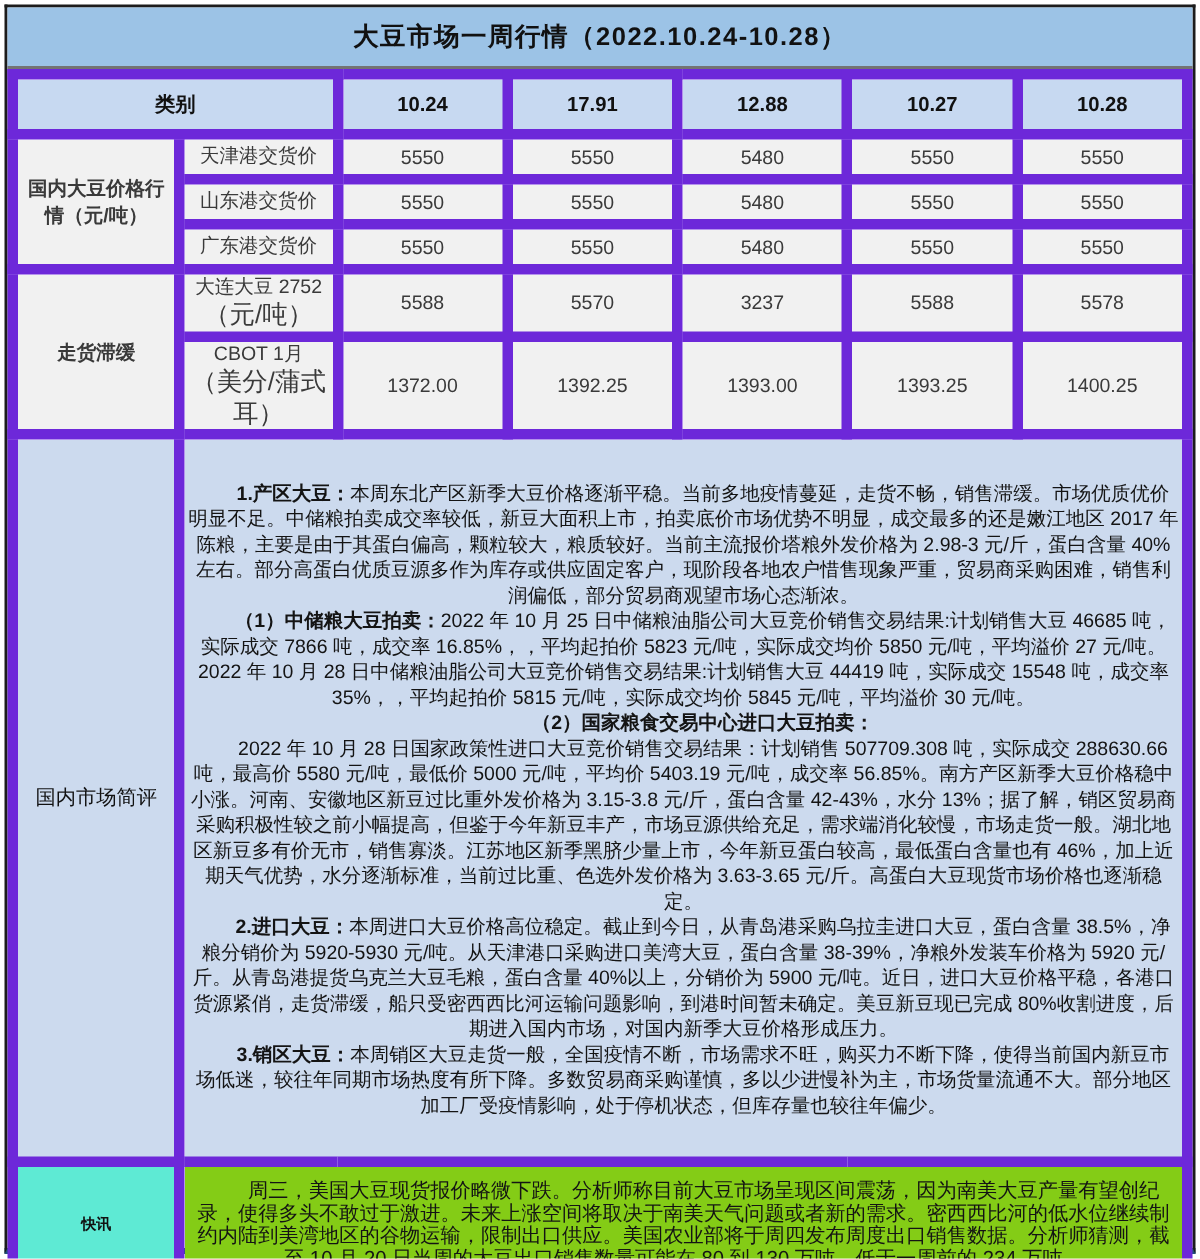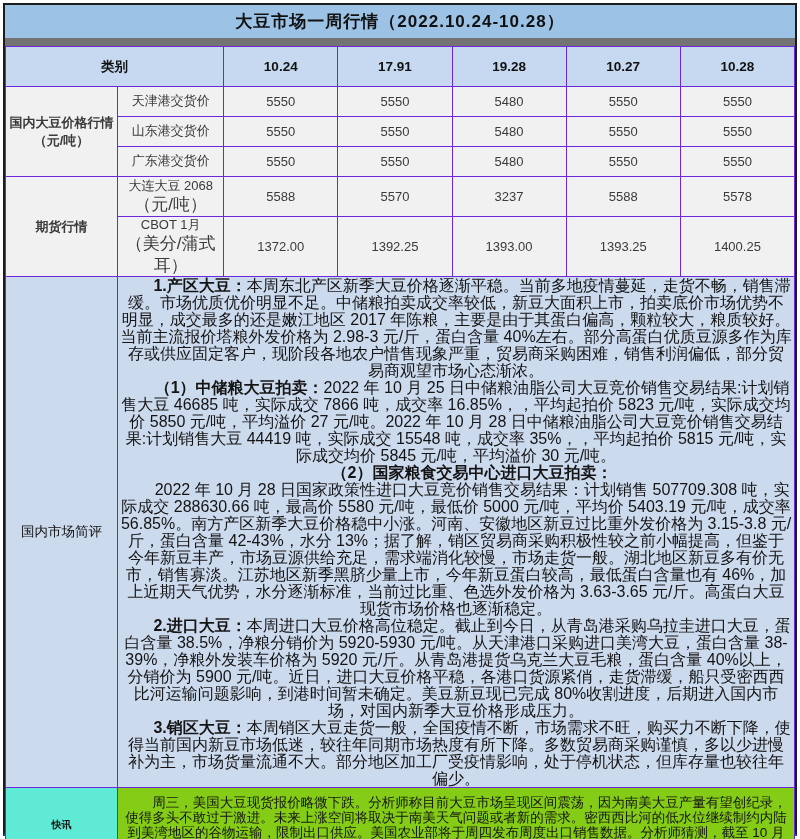--- a/index.html
+++ b/index.html
@@ -14,32 +14,32 @@
     width:794px;height:833px;
     margin:3px auto 0 auto;
     border:2px solid #1c1c1c;
     border-bottom:4px solid #1f4e79;
     background:#fff;
   }
   .title-bar{
     box-sizing:border-box;
     height:41px;
     background:#9cc3e6;
-    border-bottom:8px solid #737373;
+    border-bottom:2px solid #737373;
     display:flex;align-items:center;justify-content:center;
     font-size:17px;font-weight:bold;color:#111;
     letter-spacing:1px;
   }
   table.main{
     width:100%;
     border-collapse:collapse;
     table-layout:fixed;
   }
   table.main td,table.main th{
-    border:1px solid #6d28d9;
+    border:7px solid #6d28d9;
     text-align:center;
     vertical-align:middle;
     overflow:hidden;
     padding:0 2px;
   }
   col.c-label{width:111px;}
   col.c-sub{width:105px;}
   col.c-day{width:113px;}
   tr.hdr{height:40px;}
   tr.hdr th{
@@ -64,21 +64,21 @@
   td.commentary-body{
     background:#ccdaee;
     height:478px;
     vertical-align:top;
     text-align:justify;
     padding:2px 5px 0 4px;
   }
   td.commentary-body p{
     margin:0;
     text-indent:2em;
-    font-size:16px;
+    font-size:13px;
     line-height:17px;
     color:#141414;
   }
   td.news-label{
     background:#5eead4;
     font-weight:bold;font-size:10px;color:#111;
   }
   td.news-body{
     background:#84cc16;
     height:75px;
@@ -120,21 +120,21 @@
         <col class="c-day">
         <col class="c-day">
         <col class="c-day">
     </colgroup>
 
     <tbody>
         <tr class="hdr">
       <th colspan="2">类别</th>
       <th>10.24</th>
       <th>17.91</th>
-      <th>19.28</th>
+      <th>12.88</th>
       <th>10.27</th>
       <th>10.28</th>
     </tr>
 
     <tr class="price">
       <td class="sec-label" rowspan="3">国内大豆价格行情（元/吨）</td>
       <td class="sub-name">天津港交货价</td>
       <td>5550</td>
       <td>5550</td>
       <td>5480</td>
@@ -152,23 +152,23 @@
     <tr class="price">
       <td class="sub-name">广东港交货价</td>
       <td>5550</td>
       <td>5550</td>
       <td>5480</td>
       <td>5550</td>
       <td>5550</td>
     </tr>
 
     <tr class="fut">
-      <td class="sec-label" rowspan="2">期货行情</td>
+      <td class="sec-label" rowspan="2">走货滞缓</td>
       <td class="sub-name">
-        <div>大连大豆 2068</div>
+        <div>大连大豆 2752</div>
         <div class="unit-line">（元/吨）</div>
       </td>
       <td>5588</td>
       <td>5570</td>
       <td>3237</td>
       <td>5588</td>
       <td>5578</td>
     </tr>
     <tr class="fut">
       <td class="sub-name">

